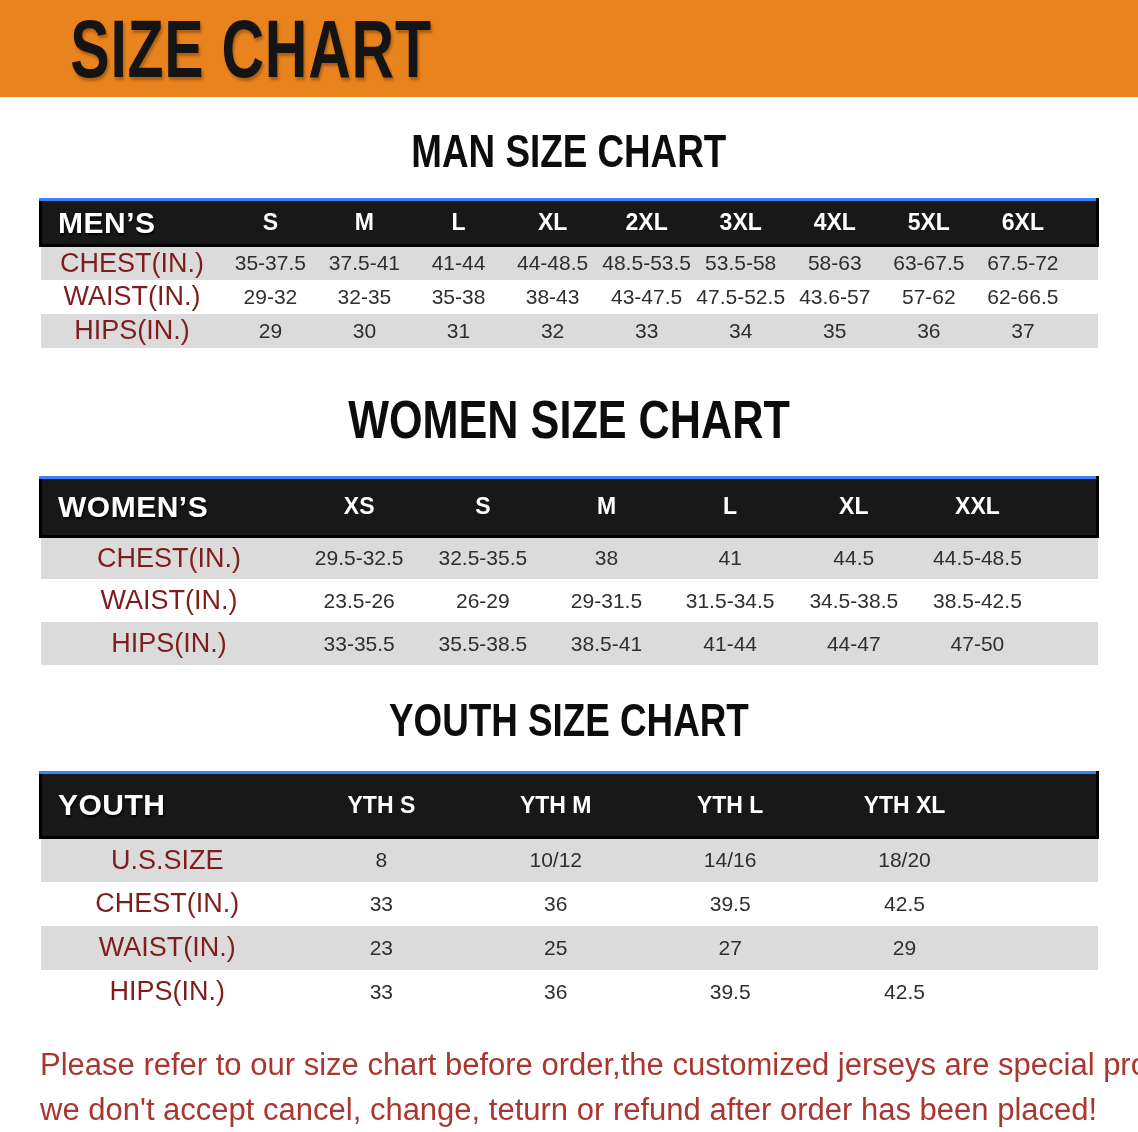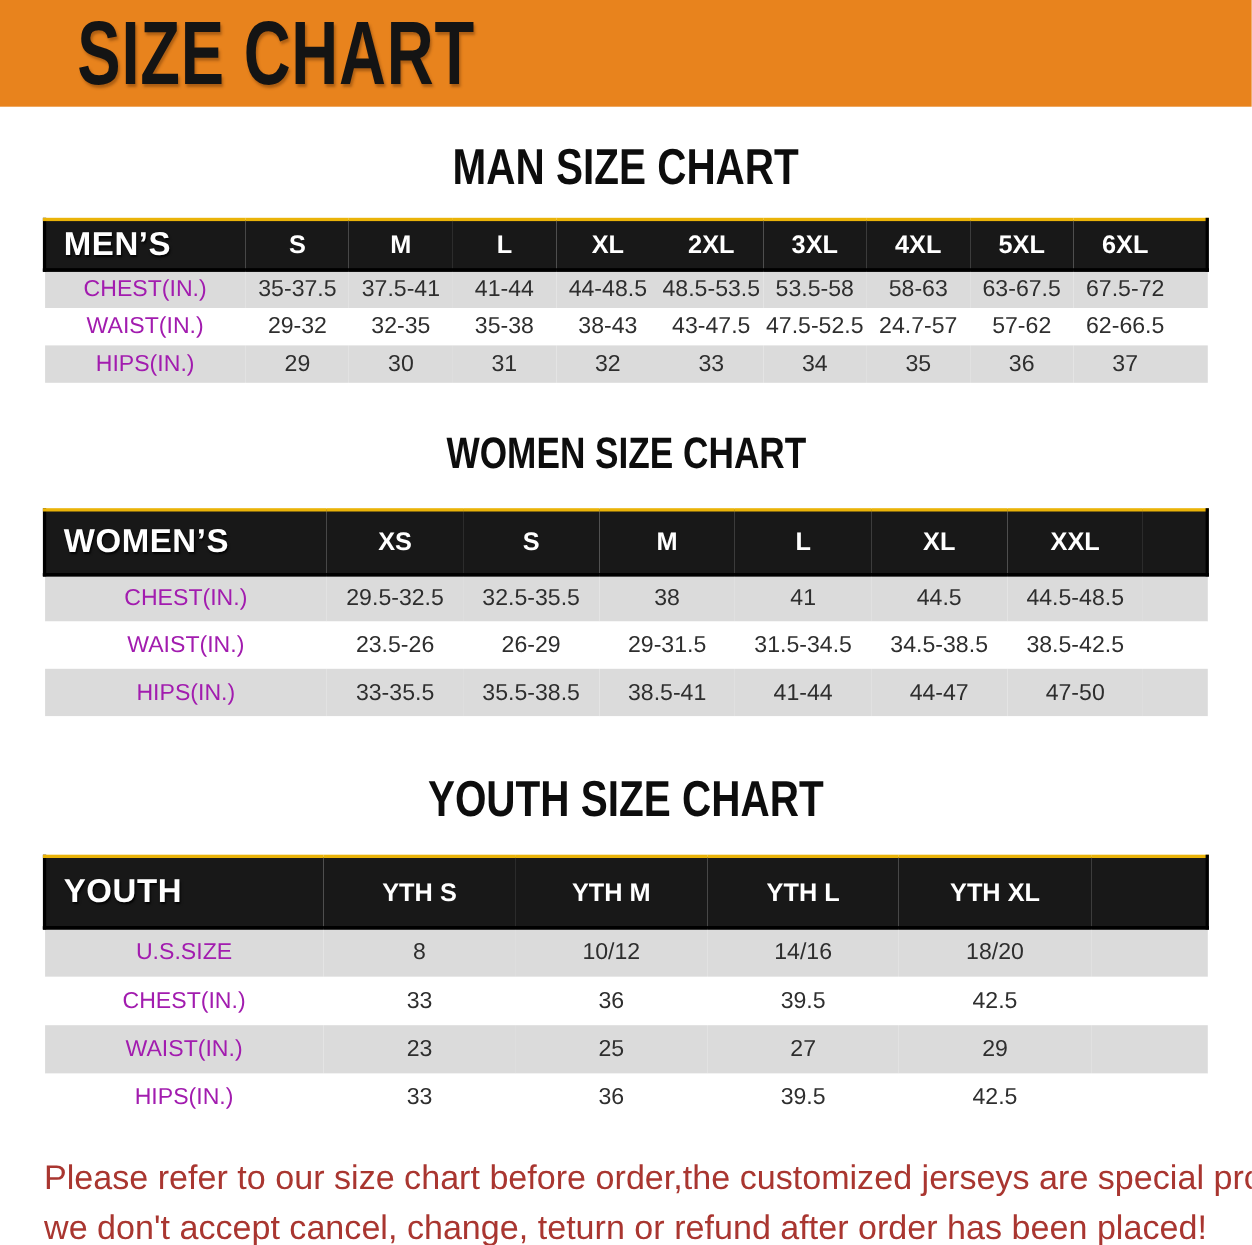--- a/index.html
+++ b/index.html
@@ -46,33 +46,33 @@
     color:#0d0d0d;
     line-height:1;
     white-space:nowrap;
   }
   .section-heading .condense{
     display:inline-block;
     transform:scaleX(0.80);
     transform-origin:center;
   }
   .sec-men .section-heading{padding:31px 0 24px;font-size:46px;}
-  .sec-women .section-heading{padding:44px 4px 30px;font-size:40px;}
-  .sec-youth .section-heading{padding:52px 0 28px;font-size:46px;}
+  .sec-women .section-heading{padding:44px 4px 30px;font-size:54px;}
+  .sec-youth .section-heading{padding:32px 0 28px;font-size:46px;}
   
   table.size-table{
     width:1060px;
     margin:0 auto;
     border-collapse:collapse;
     table-layout:fixed;
   }
   table.size-table thead th{
     background:var(--bar-bg);
     color:#ffffff;
-    border-top:3px solid #eab308;
+    border-top:3px solid #3b82f6;
     border-bottom:3px solid #000;
     font-weight:bold;
     text-align:center;
     padding:0;
   }
   table.size-table thead th:first-child{
     border-left:3px solid #000;
     text-align:left;
     padding-left:16px;
   }
@@ -82,21 +82,21 @@
     letter-spacing:0.5px;
     text-shadow:1px 2px 2px rgba(0,0,0,0.9);
   }
   table.size-table thead th.col-head{font-size:23px;font-weight:600;}
   table.size-table tbody td{
     text-align:center;
     font-size:21px;
     color:#2e2e2e;
     padding:0;
   }
-  table.size-table tbody td.row-label{font-size:21px;color:#a21caf;margin-top:24px;}
+  table.size-table tbody td.row-label{font-size:27px;color:#7f1d1d;margin-top:24px;}
   table.size-table tbody tr:nth-child(odd){background:var(--stripe);}
   table.size-table tbody tr:nth-child(even){background:#ffffff;}
   
   .tbl-men thead th{height:46px;}
   .tbl-men tbody td{height:34px;}
   .tbl-women thead th{height:59px;margin-left:28px;}
   .tbl-women tbody td{height:43px;}
   .tbl-youth thead th{height:65px;margin-top:34px;}
   .tbl-youth tbody td{height:44px;}
   
@@ -167,21 +167,21 @@
           <td></td>
         </tr>
         <tr>
           <td class="row-label">WAIST(IN.)</td>
           <td>29-32</td>
           <td>32-35</td>
           <td>35-38</td>
           <td>38-43</td>
           <td>43-47.5</td>
           <td>47.5-52.5</td>
-          <td>24.7-57</td>
+          <td>43.6-57</td>
           <td>57-62</td>
           <td>62-66.5</td>
           <td></td>
         </tr>
         <tr>
           <td class="row-label">HIPS(IN.)</td>
           <td>29</td>
           <td>30</td>
           <td>31</td>
           <td>32</td>

